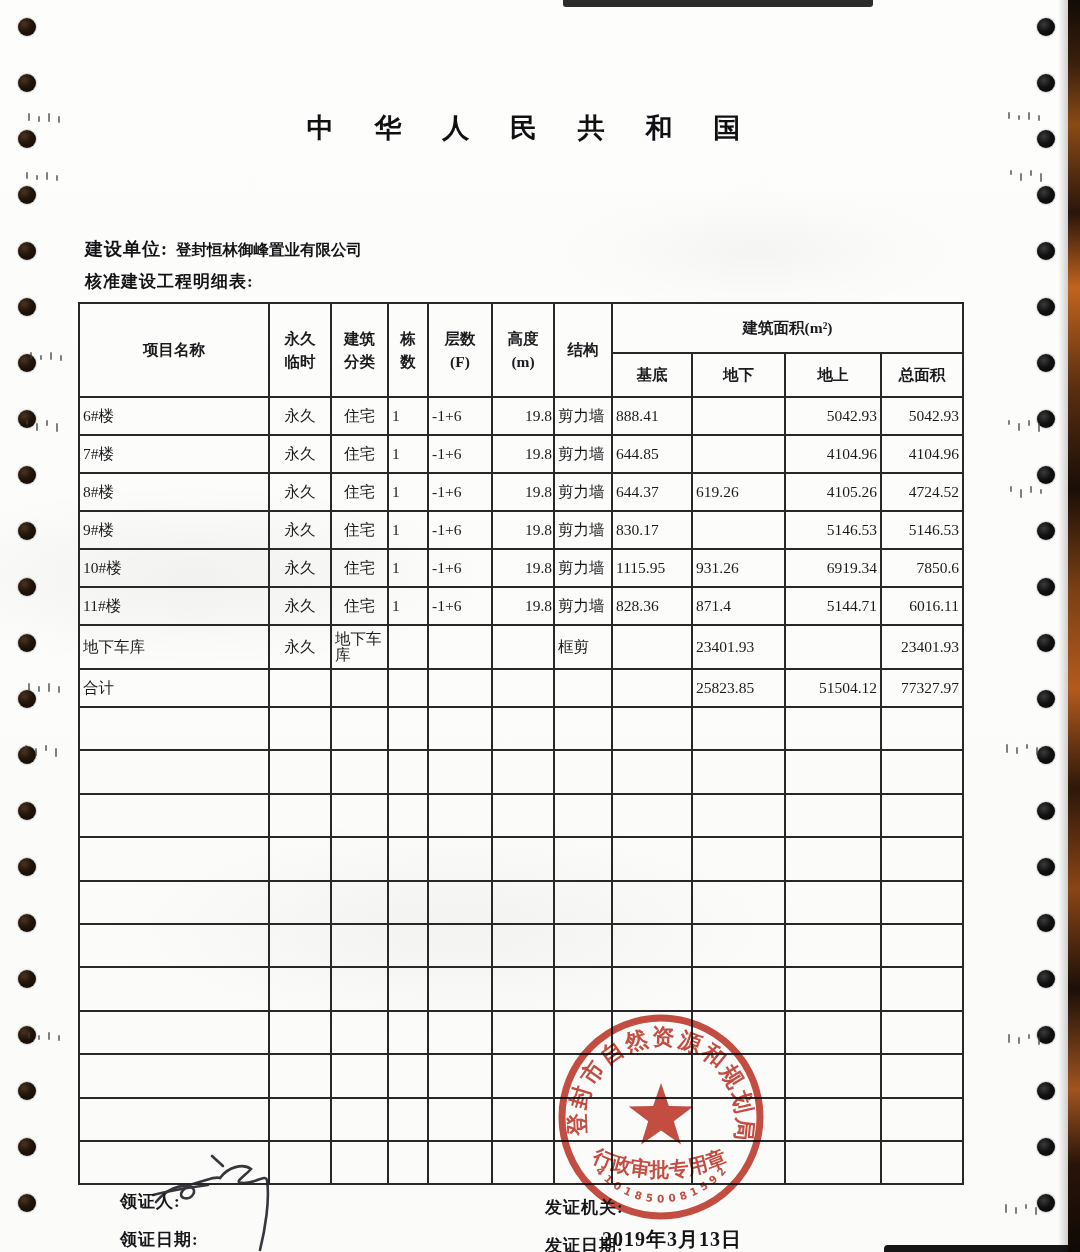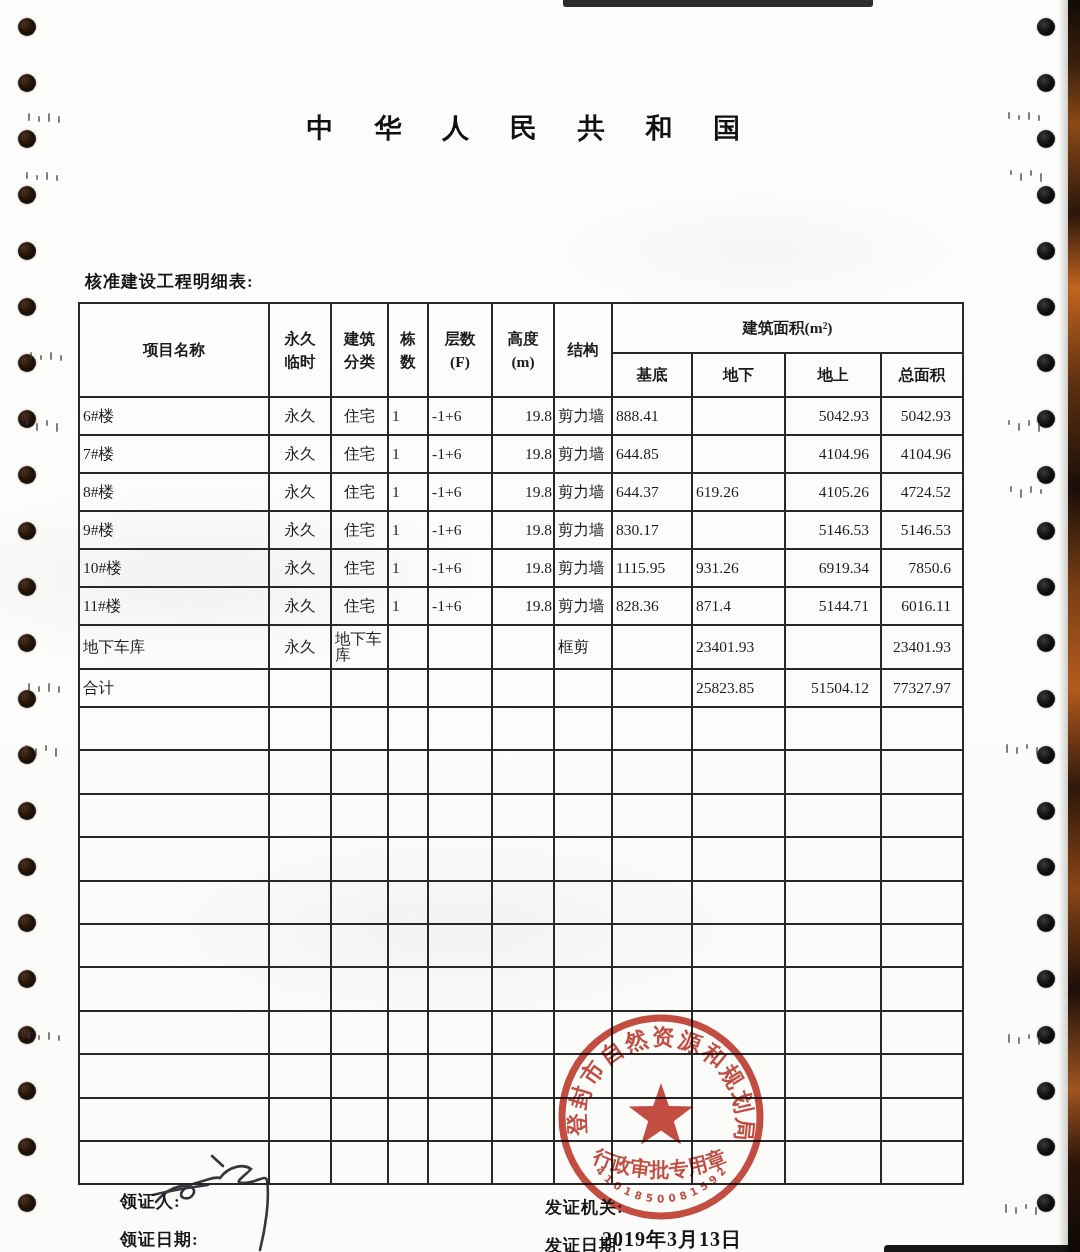--- a/index.html
+++ b/index.html
@@ -38,21 +38,21 @@
   
   table{position:absolute;left:78px;top:302px;width:884px;border-collapse:collapse;table-layout:fixed;
         font-size:15.5px;color:#1b1b1d;}
   th,td{border:2px solid #282828;padding:0 3px;overflow:hidden;}
   thead th{font-weight:700;text-align:center;white-space:pre-line;line-height:1.5;}
   tr.hrow1{height:50px;} tr.hrow2{height:44px;}
   tbody tr{height:38px;}
   tbody tr.row-garage{height:44px;}
   tbody tr.row-garage td:nth-child(3){line-height:1.05;text-align:left;}
   tbody tr.empty-row{height:43.4px;}
-  td.a-l{text-align:left;} td.a-c{text-align:center;} td.a-r{text-align:right;padding-right:11px;}
+  td.a-l{text-align:left;} td.a-c{text-align:center;} td.a-r{text-align:right;padding-right:3px;}
   td:nth-child(6).a-r{padding-right:1px;}
   
   .f-lbl{position:absolute;font-size:17px;font-weight:800;color:#17171a;letter-spacing:1px;margin-left:35px;}
   .f-val{position:absolute;font-size:20px;font-weight:600;color:#141416;letter-spacing:1px;}
   .stamp{position:absolute;left:550px;top:1006px;mix-blend-mode:multiply;opacity:.9;}
   .sig{position:absolute;left:148px;top:1150px;}
 </style>
 </head>
 <body>
 
@@ -164,20 +164,24 @@
         <div class="tick" style="left: 1028px; top: 1034px; height: 5px;"></div>
         <div class="tick" style="left: 1038px; top: 1037px; height: 8px;"></div>
         <div class="tick" style="left: 1005px; top: 1204px; height: 9px;"></div>
         <div class="tick" style="left: 1015px; top: 1207px; height: 7px;"></div>
         <div class="tick" style="left: 1025px; top: 1204px; height: 5px;"></div>
         <div class="tick" style="left: 1035px; top: 1207px; height: 8px;"></div>
       </div>
 
     <div class="hblock t1">中 华 人 民 共 和 国</div>
 
+    <div class="org-line">
+      <span class="lbl">建设单位:</span>
+      <span class="val">登封恒林御峰置业有限公司</span>
+    </div>
     <div class="caption">核准建设工程明细表:</div>
 
     <table id="detail-table">
         <colgroup>
           <col style="width: 190px;">
           <col style="width: 62px;">
           <col style="width: 57px;">
           <col style="width: 40px;">
           <col style="width: 64px;">
           <col style="width: 62px;">

